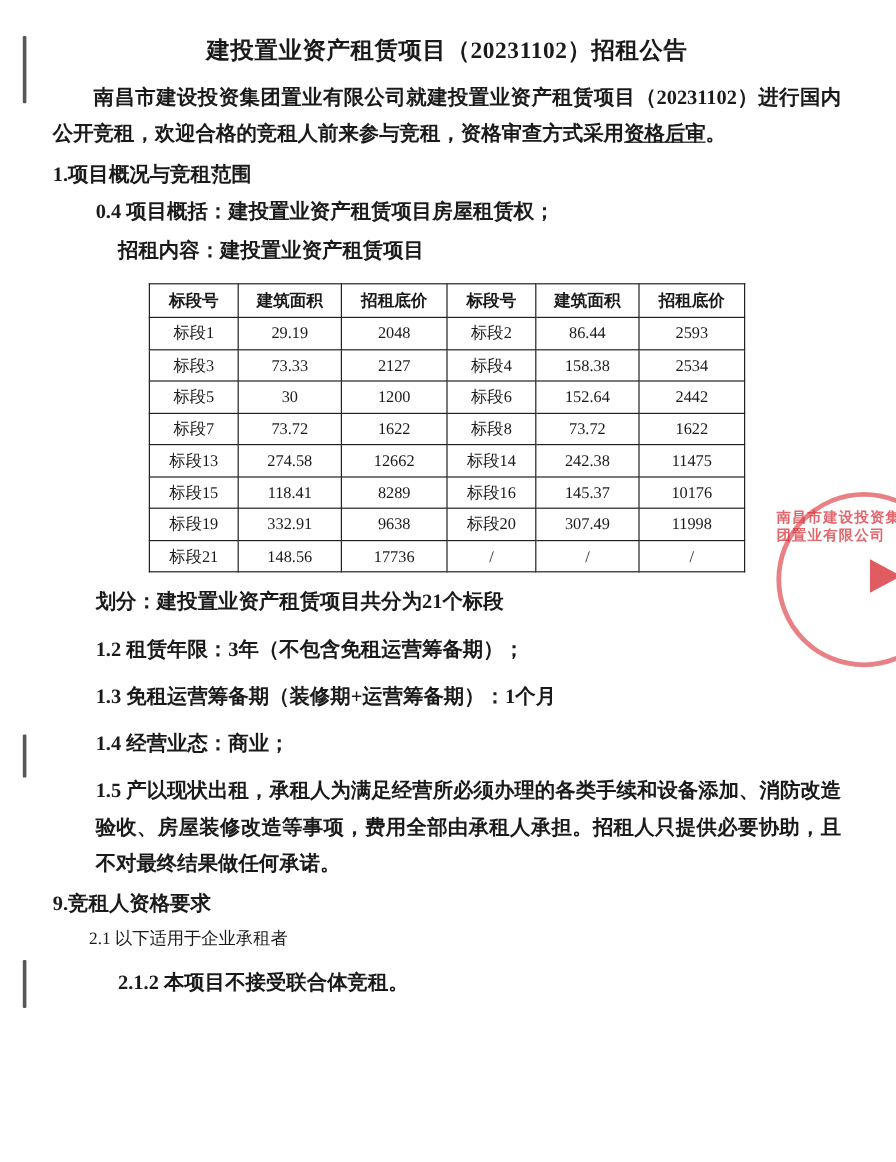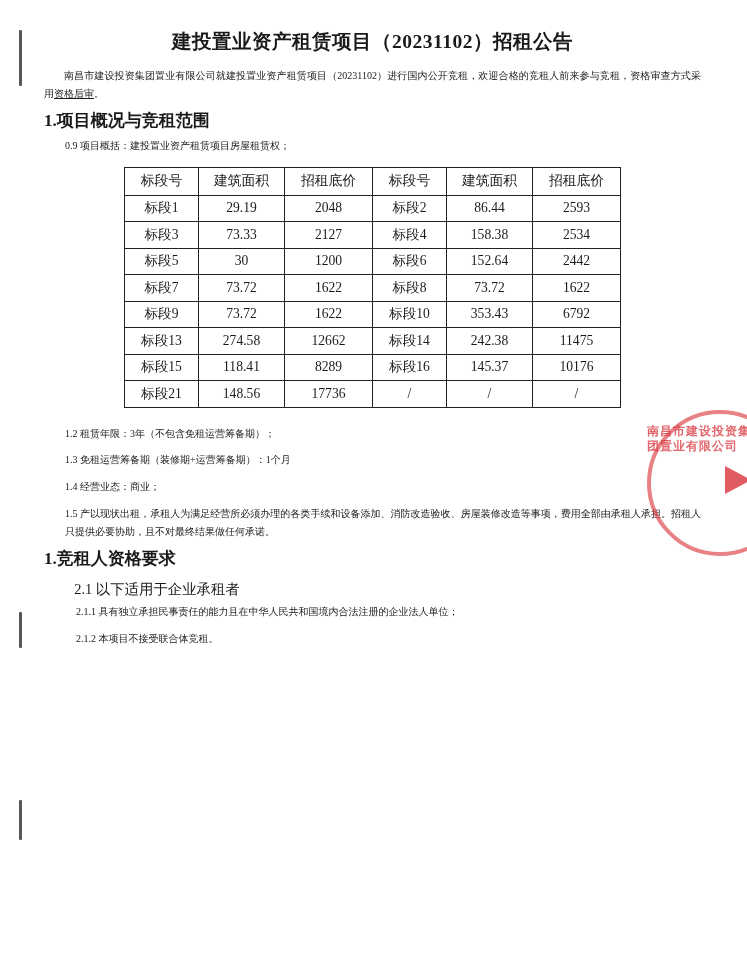--- a/index.html
+++ b/index.html
@@ -24,25 +24,26 @@
   }
   .doc-title {
     text-align: center;
     font-size: 19.5px;
     font-weight: bold;
     letter-spacing: 0.5px;
     margin: 6px 0 12px 0;
     font-family: "Liberation Serif", "DejaVu Serif", serif;
   }
   p.para {
-    font-size: 10px;
+    font-size: 17px;
     line-height: 1.78;
     margin: 0 0 2px 0;
     text-align: justify;
     text-justify: inter-ideograph;
+    font-weight: bold;
   }
   p.indent2 {
     text-indent: 2em;
   }
   p.indent3 {
     padding-left: 2.1em;
   }
   p.indent4 {
     padding-left: 3.2em;
   }
@@ -70,21 +71,21 @@
   table.lots td, table.lots th {
     border: 1px solid #222;
     height: 25.5px;
     text-align: center;
     font-size: 13.6px;
     font-family: "Liberation Serif", "DejaVu Serif", serif;
     padding: 0 2px;
     white-space: nowrap;
   }
   table.lots th {
-    font-weight: normal;
+    font-weight: bold;
     height: 27px;
     font-size: 13.8px;
     text-align: center;
   }
   table.lots col.c0 { width: 74px; }
   table.lots col.c1 { width: 86px; }
   table.lots col.c2 { width: 88px; }
   table.lots col.c3 { width: 74px; }
   table.lots col.c4 { width: 86px; }
   table.lots col.c5 { width: 88px; }
@@ -151,23 +152,24 @@
   <div class="edge-mark m1"></div>
   <div class="edge-mark m2"></div>
   <div class="edge-mark m3"></div>
 
   <h1 class="doc-title">建投置业资产租赁项目（20231102）招租公告</h1>
 
   <p class="para indent2"><span>南昌市建设投资集团置业有限公司就建投置业资产租赁项目（20231102）进行国内公开竞租，欢迎合格的竞租人前来参与竞租，资格审查方式采用</span><span class="underline">资格后审</span><span>。</span></p>
 
   <p class="section-head">1.项目概况与竞租范围</p>
 
-  <p class="para indent3">0.9 项目概括：建投置业资产租赁项目房屋租赁权；</p>
-
-
+  <p class="para indent3">0.4 项目概括：建投置业资产租赁项目房屋租赁权；</p>
+
+
+  <p class="para indent4">招租内容：建投置业资产租赁项目</p>
 
   <table class="lots">
     <colgroup>
       <col class="c0">
         <col class="c1">
         <col class="c2">
         <col class="c3">
         <col class="c4">
         <col class="c5">
     </colgroup>
@@ -208,67 +210,67 @@
       </tr>
       <tr>
         <td>标段7</td>
         <td>73.72</td>
         <td>1622</td>
         <td>标段8</td>
         <td>73.72</td>
         <td>1622</td>
       </tr>
       <tr>
-        <td>标段9</td>
-        <td>73.72</td>
-        <td>1622</td>
-        <td>标段10</td>
-        <td>353.43</td>
-        <td>6792</td>
-      </tr>
-      <tr>
         <td>标段13</td>
         <td>274.58</td>
         <td>12662</td>
         <td>标段14</td>
         <td>242.38</td>
         <td>11475</td>
       </tr>
       <tr>
         <td>标段15</td>
         <td>118.41</td>
         <td>8289</td>
         <td>标段16</td>
         <td>145.37</td>
         <td>10176</td>
       </tr>
       <tr>
+        <td>标段19</td>
+        <td>332.91</td>
+        <td>9638</td>
+        <td>标段20</td>
+        <td>307.49</td>
+        <td>11998</td>
+      </tr>
+      <tr>
         <td>标段21</td>
         <td>148.56</td>
         <td>17736</td>
         <td>/</td>
         <td>/</td>
         <td>/</td>
       </tr>
     </tbody>
   </table>
 
+  <p class="para indent3 after-table">划分：建投置业资产租赁项目共分为21个标段</p>
   <div class="spacer-sm"></div>
   <p class="para indent3">1.2 租赁年限：3年（不包含免租运营筹备期）；</p>
   <div class="spacer-sm"></div>
   <p class="para indent3">1.3 免租运营筹备期（装修期+运营筹备期）：1个月</p>
   <div class="spacer-sm"></div>
   <p class="para indent3">1.4 经营业态：商业；</p>
   <div class="spacer-sm"></div>
   <p class="para indent3">1.5 产以现状出租，承租人为满足经营所必须办理的各类手续和设备添加、消防改造验收、房屋装修改造等事项，费用全部由承租人承担。招租人只提供必要协助，且不对最终结果做任何承诺。</p>
 
-  <p class="section-head">1.竞租人资格要求</p>
+  <p class="section-head">9.竞租人资格要求</p>
   <p class="sub-head indent3">2.1 以下适用于企业承租者</p>
 
-  <p class="para indent4">2.1.1 具有独立承担民事责任的能力且在中华人民共和国境内合法注册的企业法人单位；</p>
   <div class="spacer-sm"></div>
   <p class="para indent4">2.1.2 本项目不接受联合体竞租。</p>
 
   <div class="stamp"></div>
   <div class="stamp-text">南昌市建设投资集团置业有限公司</div>
   <div class="stamp-arrow"></div>
 
 </div>
 
 </body></html>

